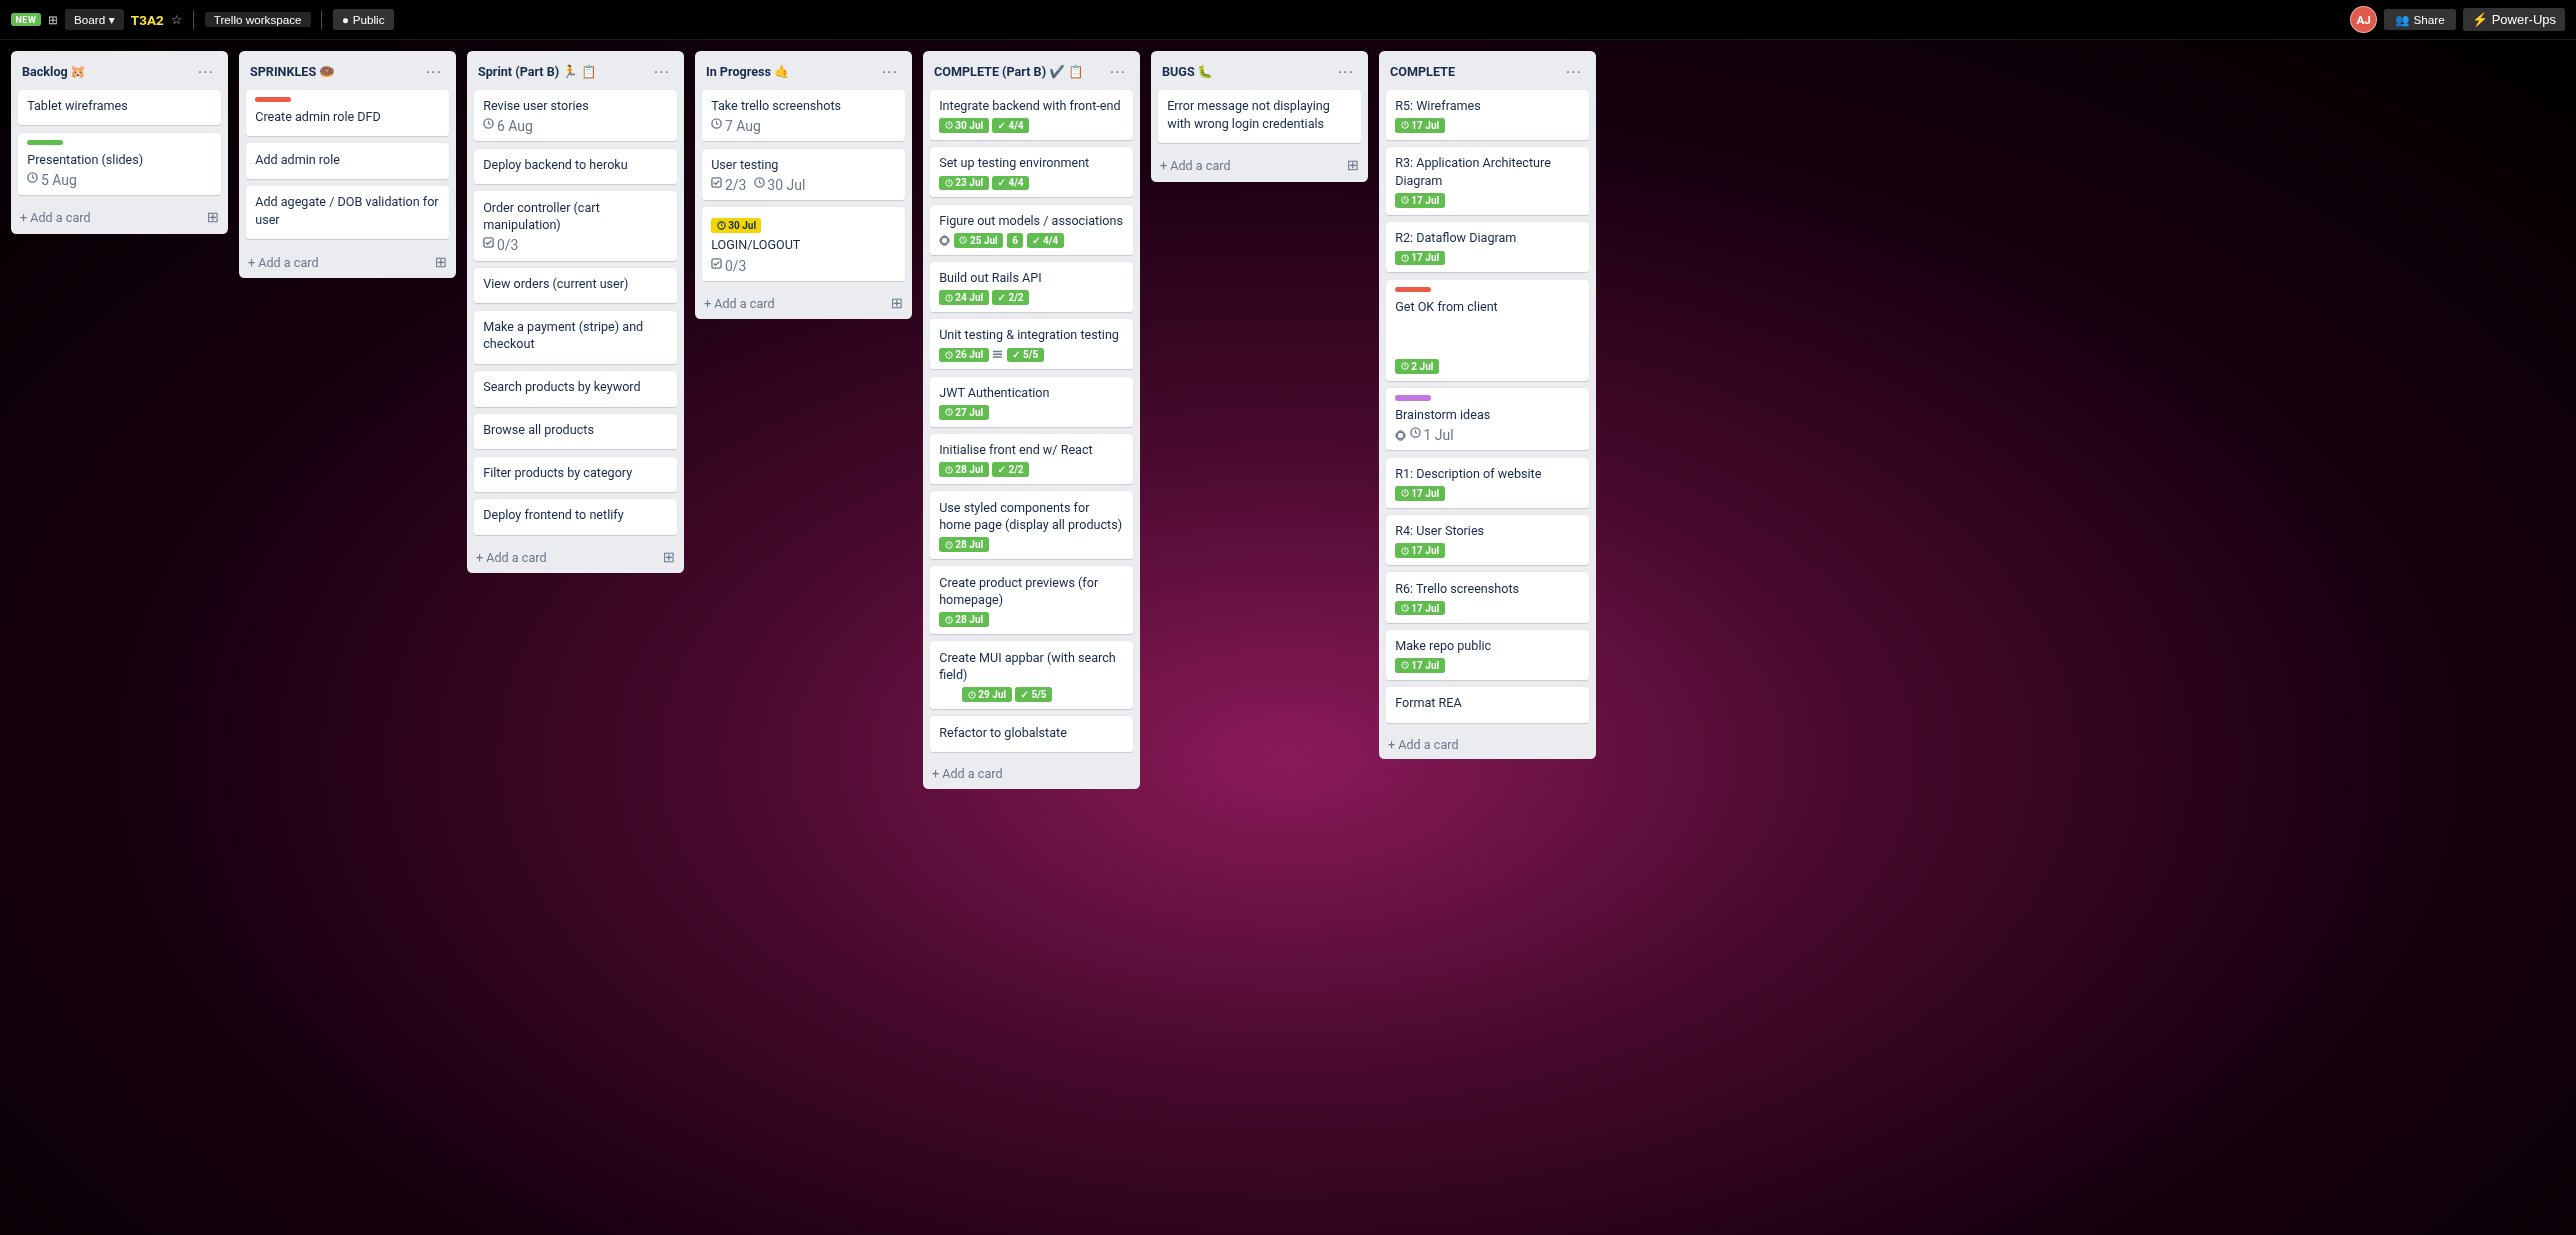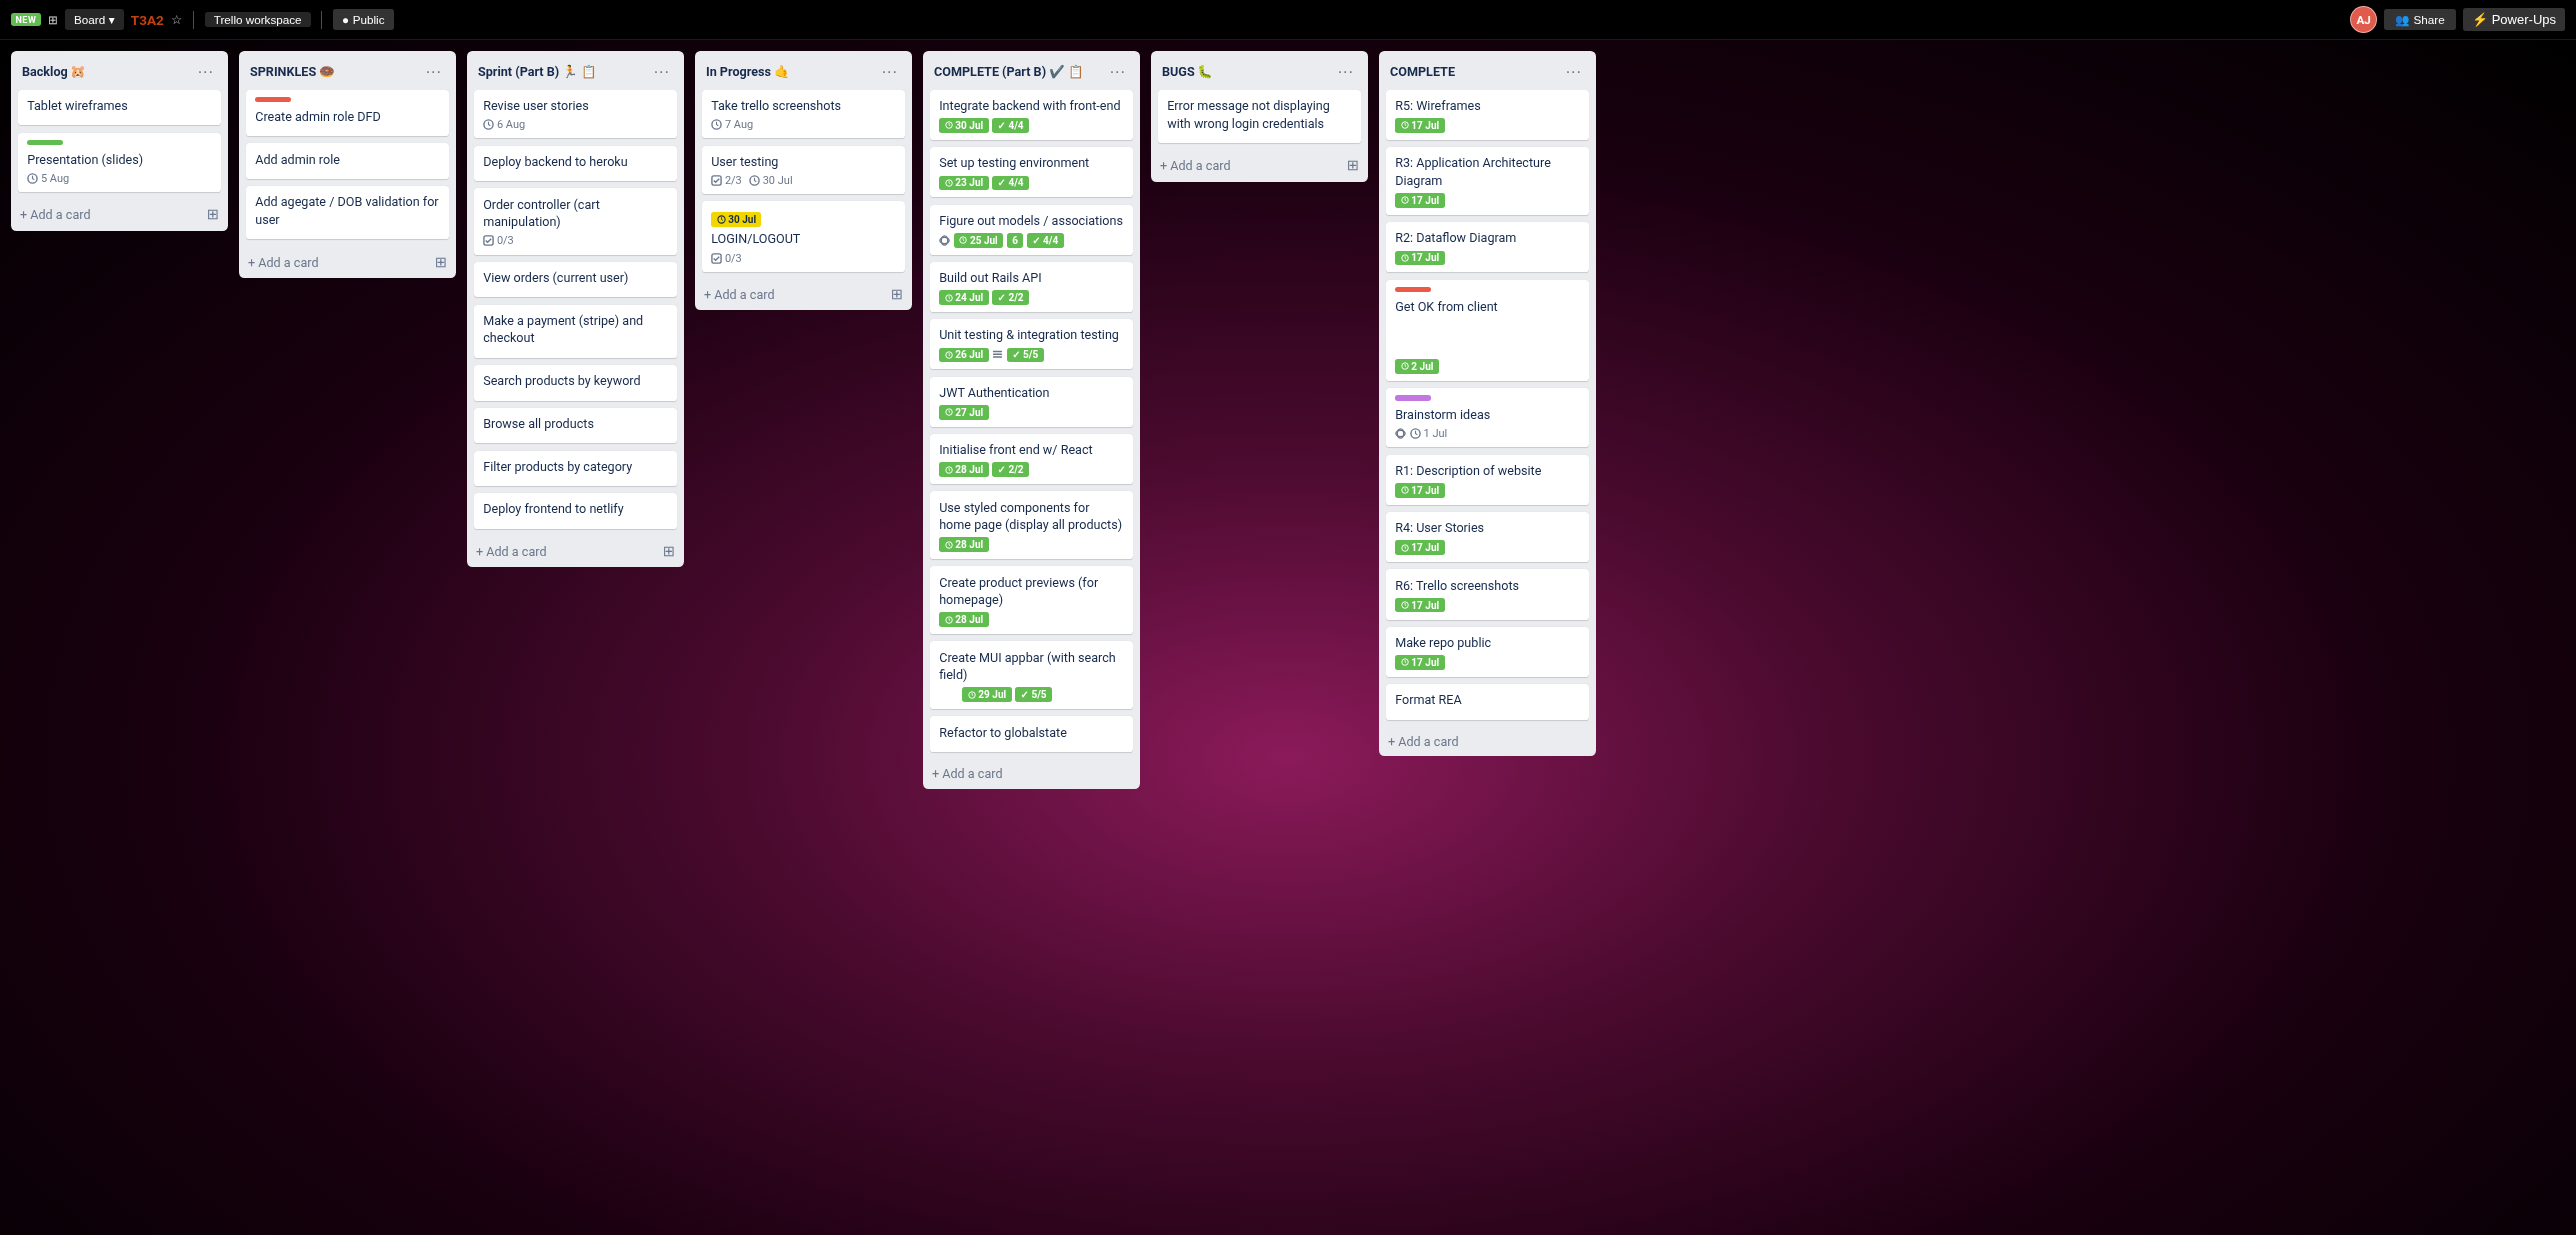--- a/index.html
+++ b/index.html
@@ -169,23 +169,23 @@
     }
     .card-meta {
       display: flex;
       align-items: center;
       gap: 7.2px;
       margin-top: 3.6px;
       flex-wrap: wrap;
     }
     .card-meta-item {
       display: flex;
-      align-items: center;
+      align-items: flex-start;
       gap: 2.7px;
-      font-size: 11px;
+      font-size: 14px;
       color: #6b778c;
     }
     .card-meta-item svg { width: 11px; height: 11px; }
 
     .badge {
       display: inline-flex;
       align-items: center;
       gap: 2.7px;
       border-radius: 2.7px;
       padding: 1.8px 5.4px;
@@ -219,21 +219,21 @@
 </head>
 <body>
 
 <div class="header">
   <span class="header-badge">NEW</span>
   <span class="header-board-icon">⊞</span>
   <button class="header-btn" style="background:rgba(255,255,255,0.15);gap:3.6px;">
     <span>Board</span>
     <span>▾</span>
   </button>
-  <span style="color:#c2410c;font-weight:700;font-size:13.5px;">T3A2</span>
+  <span style="color:#fde047;font-weight:700;font-size:13.5px;">T3A2</span>
   <span class="star-icon">☆</span>
   <div class="header-divider"></div>
   <button class="header-workspace-btn">Trello workspace</button>
   <div class="header-divider"></div>
   <button class="header-btn">
     <span>●</span>
     <span>Public</span>
   </button>
   <div class="header-right">
     <div class="avatar">AJ</div>

